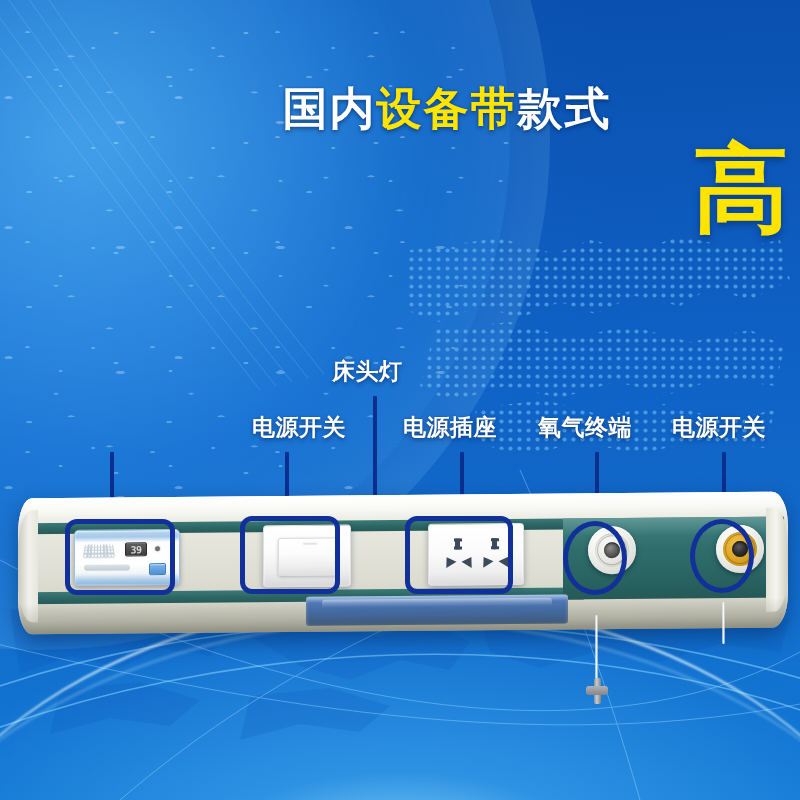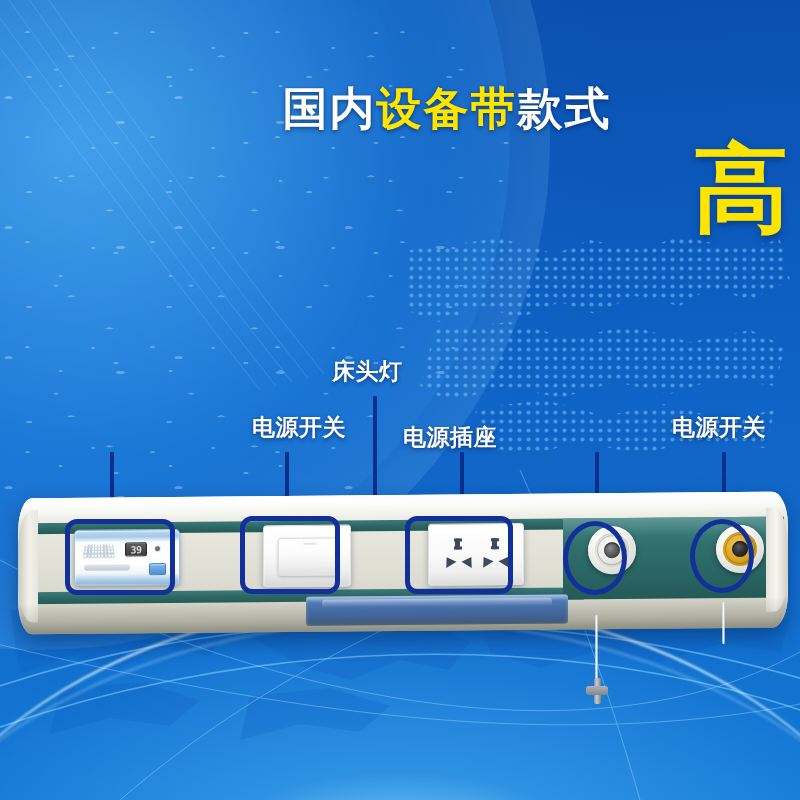--- a/index.html
+++ b/index.html
@@ -413,21 +413,22 @@
     <div class="line1"><span>国内</span><span class="hl">设备带</span><span>款式</span></div>
     <div class="line2row">
       <div class="bigchar">高</div>
     </div>
   </div>
 
   <div class="callout-layer">
 
     <div class="callout-label" style="left:232px;top:416px;margin-left:20px;">电源开关</div>
     <div class="callout-label" style="left:332px;top:360px;">床头灯</div>
-    <div class="callout-label" style="left:403px;top:416px;margin-top:10px;">电源插座</div>
+    <div class="callout-label" style="left:403px;top:416px;">电源插座</div>
+    <div class="callout-label" style="left:538px;top:416px;">氧气终端</div>
     <div class="callout-label" style="left:672px;top:416px;">电源开关</div>
 
     <div class="leader" style="left:110px; top:452px; height:70px;"></div>
     <div class="leader" style="left:285px; top:452px; height:72px;"></div>
     <div class="leader" style="left:373px; top:396px; height:200px;"></div>
     <div class="leader" style="left:460px; top:452px; height:70px;"></div>
     <div class="leader" style="left:595px; top:452px; height:72px;"></div>
     <div class="leader" style="left:722px; top:452px; height:72px;"></div>
   </div>
 

